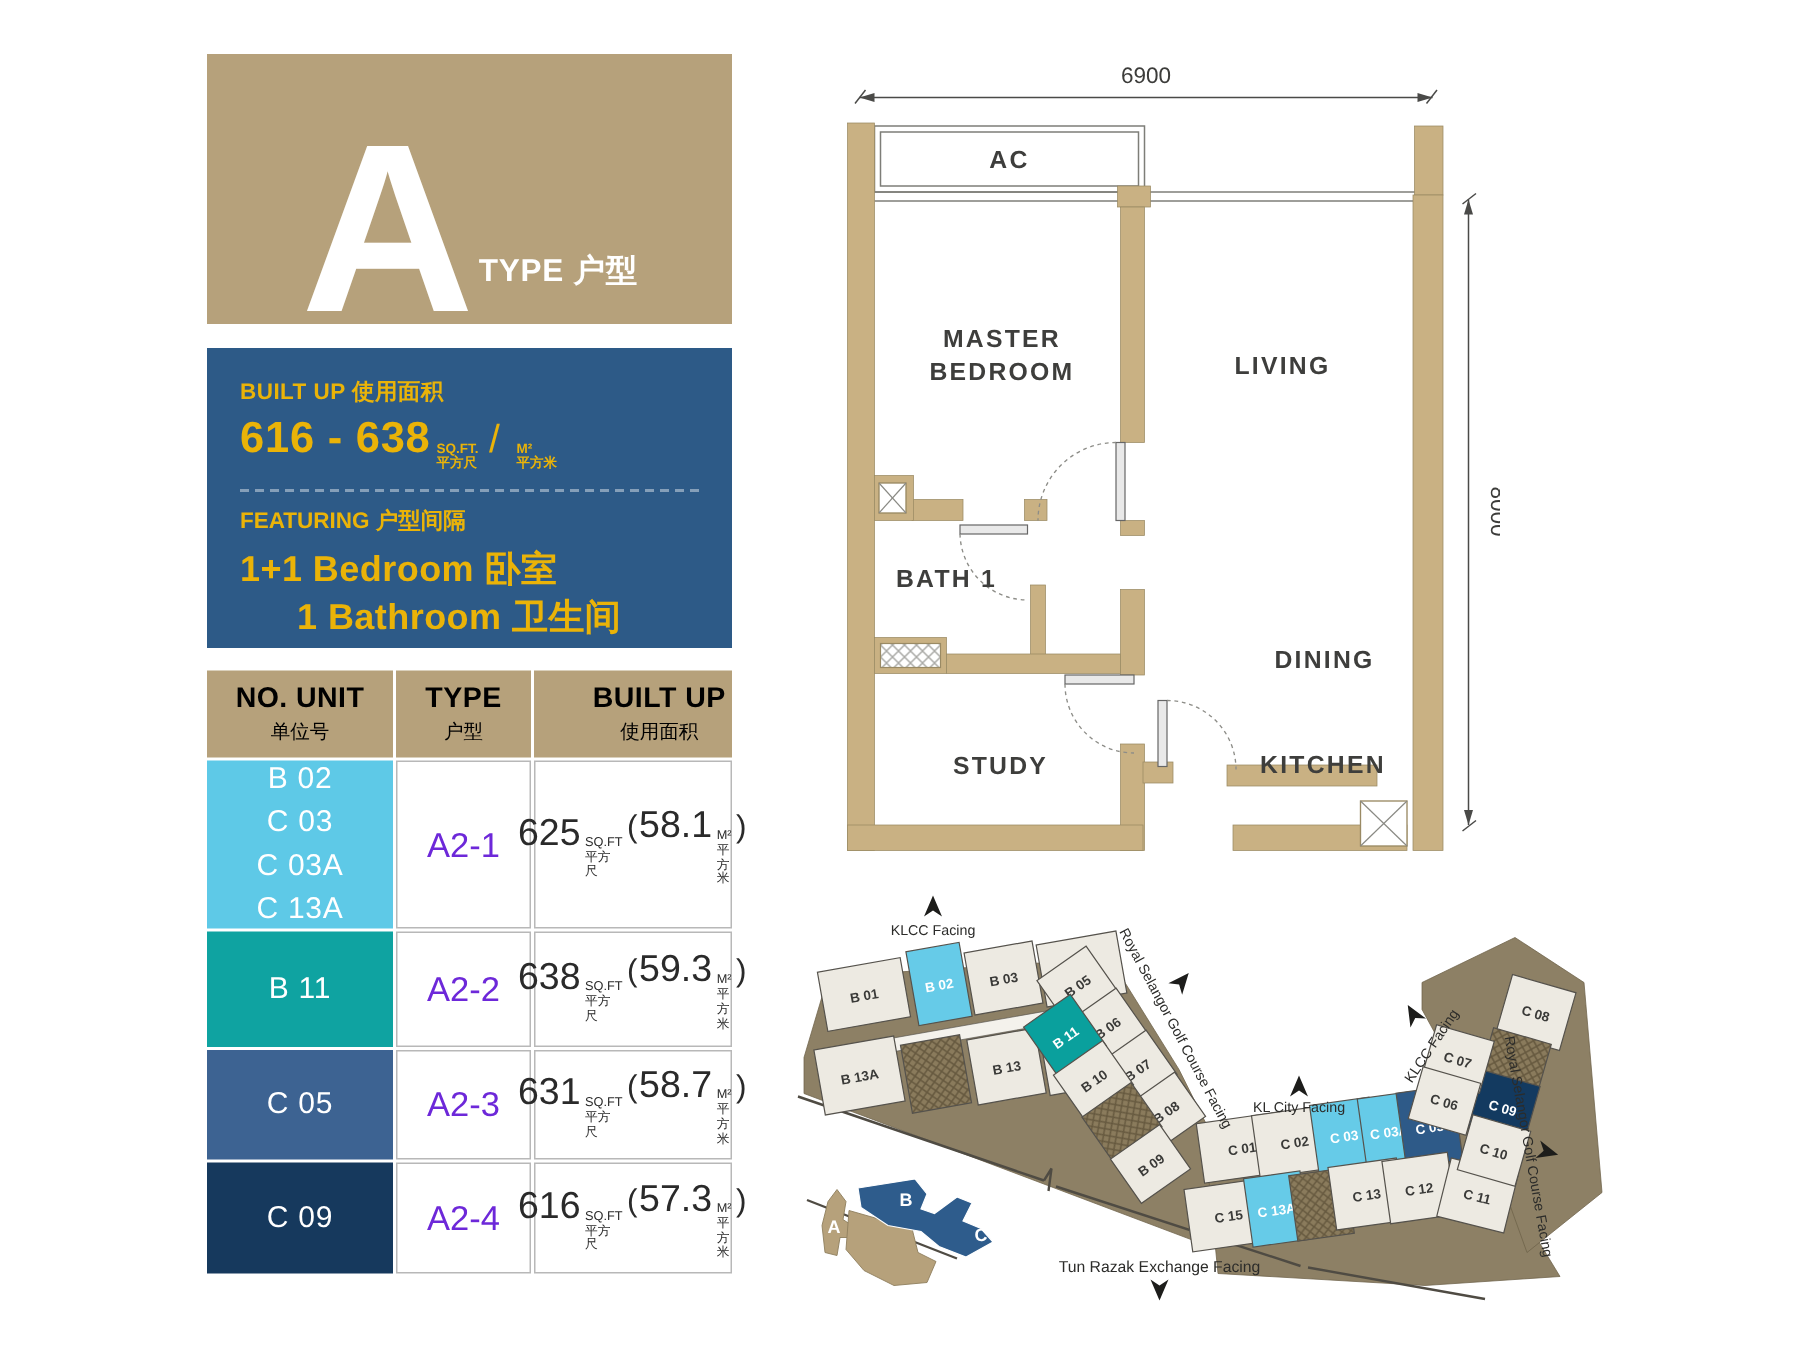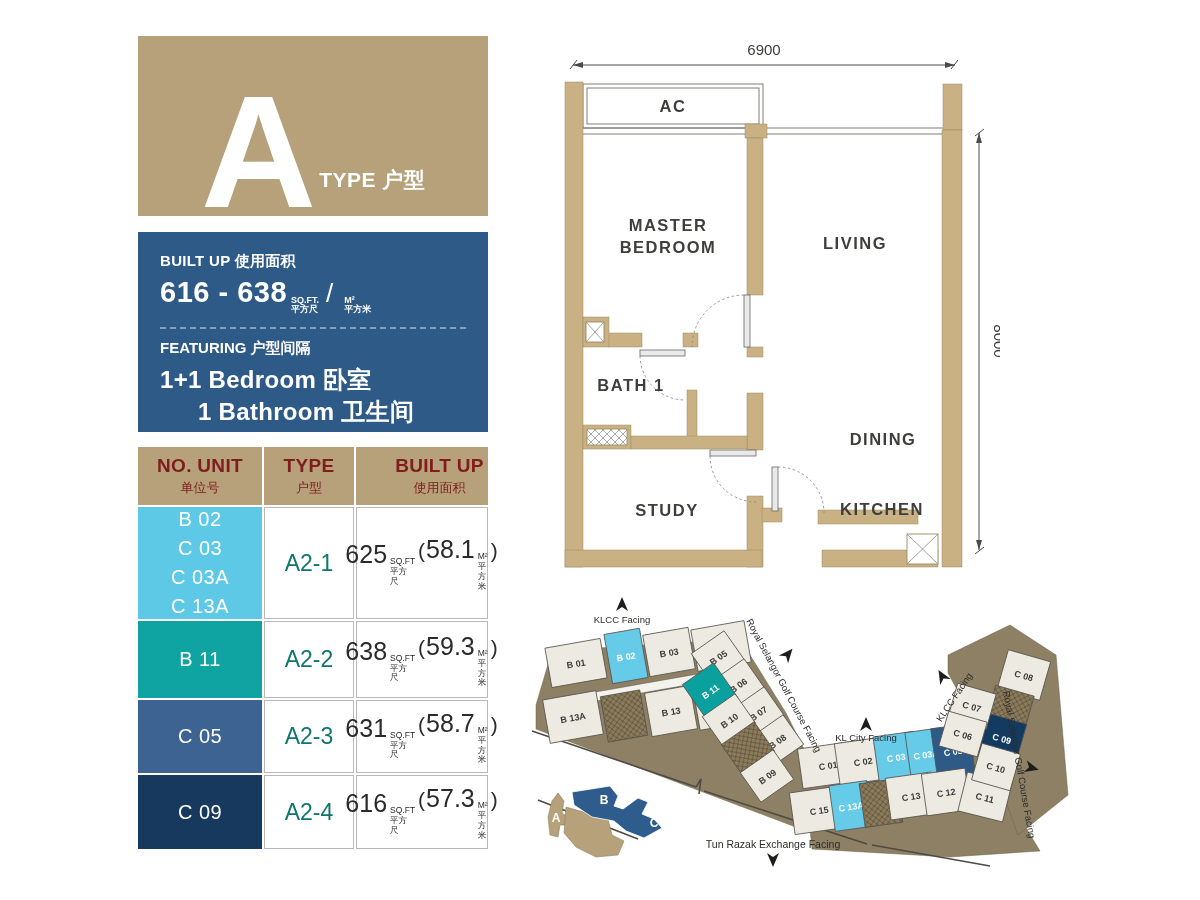--- a/index.html
+++ b/index.html
@@ -6,44 +6,44 @@
   .page{position:relative;width:1200px;height:900px;background:#fff;overflow:hidden;
         font-family:"Liberation Sans",sans-serif;}
 
   
   .type-card{position:absolute;left:138px;top:36px;width:350px;height:180px;
              display:flex;align-items:flex-end;justify-content:center;color:#fff;}
   .type-letter{font-size:160px;font-weight:700;line-height:.8;letter-spacing:-3px;}
   .type-suffix{font-size:21px;font-weight:700;margin:0 0 22px 6px;letter-spacing:.5px;}
 
   
-  .info-box{position:absolute;left:138px;top:232px;width:350px;height:200px;color:#ffffff;
+  .info-box{position:absolute;left:138px;top:232px;width:350px;height:200px;color:#eab308;
             padding:20px 22px;box-sizing:border-box;}
   .bu-label{font-size:15px;font-weight:700;letter-spacing:.3px;}
   .bu-range{display:flex;align-items:baseline;margin-top:5px;font-weight:700;}
   .range-num{font-size:29px;letter-spacing:.5px;white-space:nowrap;}
   .unit-stack{display:inline-flex;flex-direction:column;margin-left:4px;line-height:1.05;
               font-size:9px;font-weight:700;transform:translateY(1px);}
   .range-slash{font-size:26px;margin:0 7px;font-weight:400;}
   .divider{border-top:2px dashed rgba(255,255,255,.42);margin:13px 0 10px;}
   .feat-label{font-size:15px;font-weight:700;}
   .feat-line1{font-size:24px;font-weight:700;margin-top:6px;letter-spacing:.3px;}
   .feat-line2{font-size:24px;font-weight:700;padding-left:38px;letter-spacing:.3px;}
 
   
   .unit-table{position:absolute;left:138px;top:447px;width:350px;display:grid;
               grid-template-columns:124px 90px 132px;grid-template-rows:58px 112px 77px 73px 74px;
               gap:2px;}
-  .th{color:#7f1d1d;display:flex;flex-direction:column;align-items:center;justify-content:center;}
+  .th{color:#000000;display:flex;flex-direction:column;align-items:center;justify-content:center;}
   .th-en{font-size:19px;font-weight:700;letter-spacing:.3px;}
   .th-cn{font-size:13px;margin-top:2px;}
   .td-units{color:#fff;display:flex;flex-direction:column;align-items:center;justify-content:center;
             font-size:20px;line-height:1.45;letter-spacing:.5px;}
   .td-plain{background:#fff;border:1px solid #b8b8b8;display:flex;align-items:center;
-            justify-content:center;font-size:23px;color:#0f766e;}
+            justify-content:center;font-size:23px;color:#6d28d9;}
   .td-bu{background:#fff;border:1px solid #b8b8b8;display:flex;flex-direction:row;
          align-items:center;justify-content:center;color:#2a2a2a;}
   .bu-line{display:flex;align-items:baseline;}
   .bu-num{font-size:25px;font-weight:500;}
   .bu-stack{display:inline-flex;flex-direction:column;font-size:8.5px;line-height:1.15;
             margin:0 2px 0 3px;font-weight:400;transform:translateY(1px);align-items:center;}
   .paren{font-size:21px;font-weight:400;margin:0 1px;}
 
   
   .svg-abs{position:absolute;}

